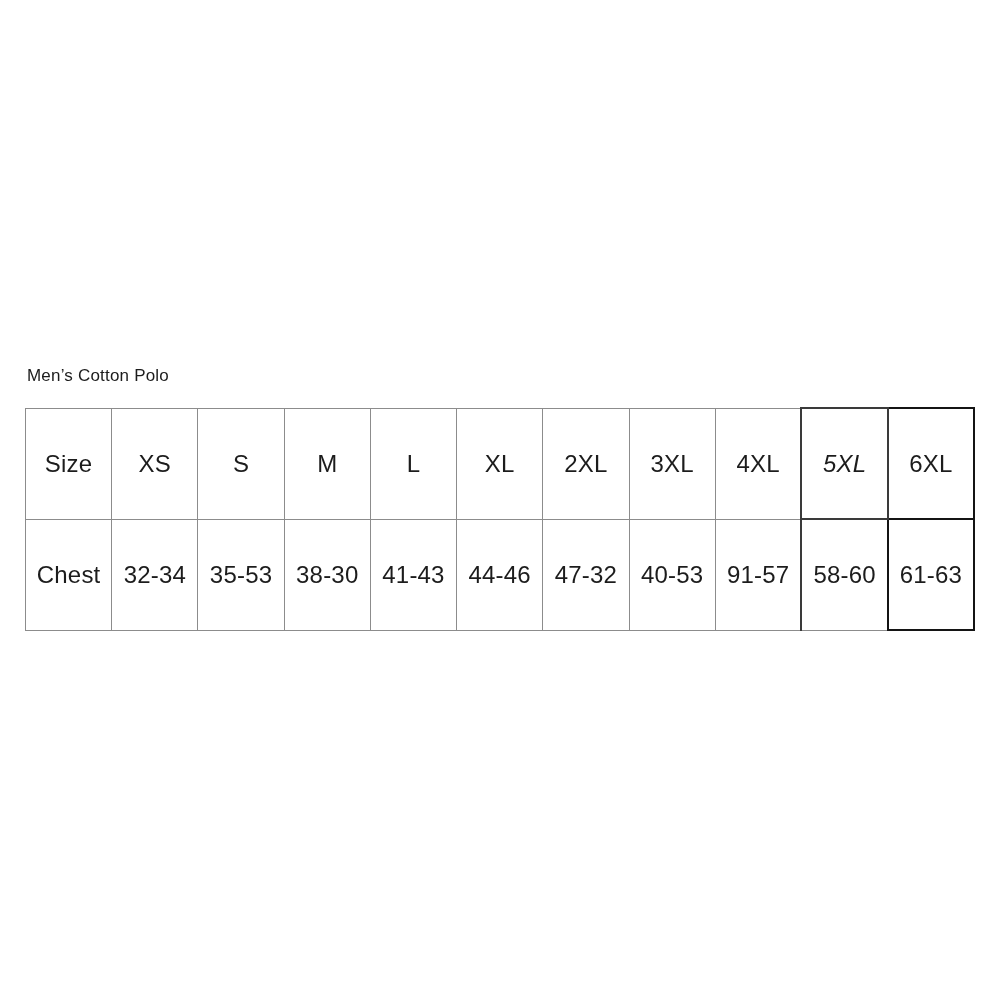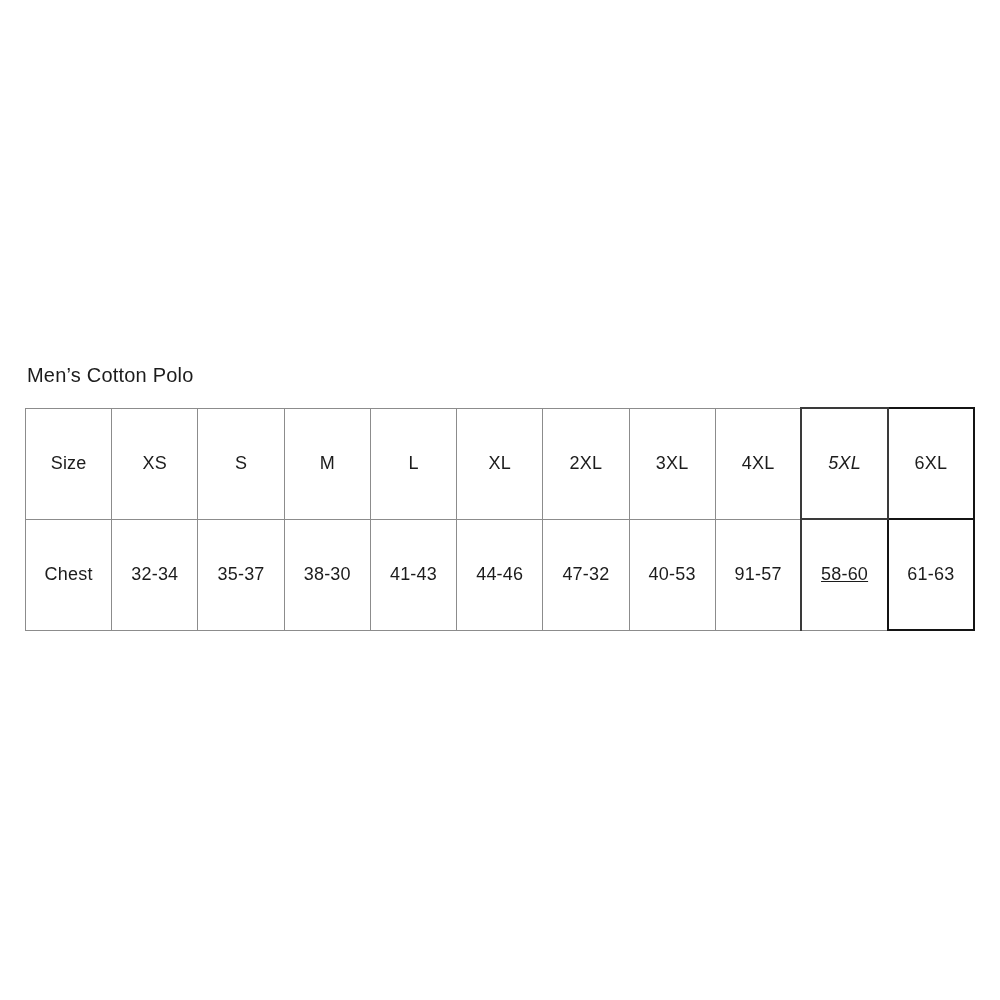--- a/index.html
+++ b/index.html
@@ -12,21 +12,21 @@
     width: 1000px;
     height: 1000px;
     background: #ffffff;
     font-family: "Liberation Sans", sans-serif;
     overflow: hidden;
   }
   .chart-title {
     position: absolute;
     left: 27px;
     top: 365px;
-    font-size: 20px;
+    font-size: 17px;
     line-height: 21px;
     font-weight: 400;
     color: #1c1c1c;
     letter-spacing: 0.2px;
     white-space: nowrap;
   }
   table.size-table {
     position: absolute;
     left: 25px;
     top: 407px;
@@ -35,33 +35,32 @@
     table-layout: fixed;
   }
   table.size-table th,
   table.size-table td {
     border: 1px solid #8c8c8c;
     height: 109px;
     padding: 0;
     text-align: center;
     vertical-align: middle;
     font-weight: 400;
-    font-size: 18px;
+    font-size: 24px;
     color: #1c1c1c;
     background: #ffffff;
     letter-spacing: 0.2px;
   }
   
   table.size-table th.col-em {
     border: 2px solid #3a3a3a;
     font-style: italic;
   }
   table.size-table td.col-em {
     border-left: 2px solid #3a3a3a;
-    text-decoration: underline;
   }
   
   table.size-table .col-hi {
     border: 2px solid #141414;
   }
 </style>
 </head>
 <body>
 
 <div class="canvas">
@@ -78,21 +77,21 @@
           <th>XL</th>
           <th>2XL</th>
           <th>3XL</th>
           <th>4XL</th>
           <th class="col-em">5XL</th>
           <th class="col-hi">6XL</th>
         </tr>
         <tr>
           <td>Chest</td>
           <td>32-34</td>
-          <td>35-37</td>
+          <td>35-53</td>
           <td>38-30</td>
           <td>41-43</td>
           <td>44-46</td>
           <td>47-32</td>
           <td>40-53</td>
           <td>91-57</td>
           <td class="col-em">58-60</td>
           <td class="col-hi">61-63</td>
         </tr>
       </tbody>

